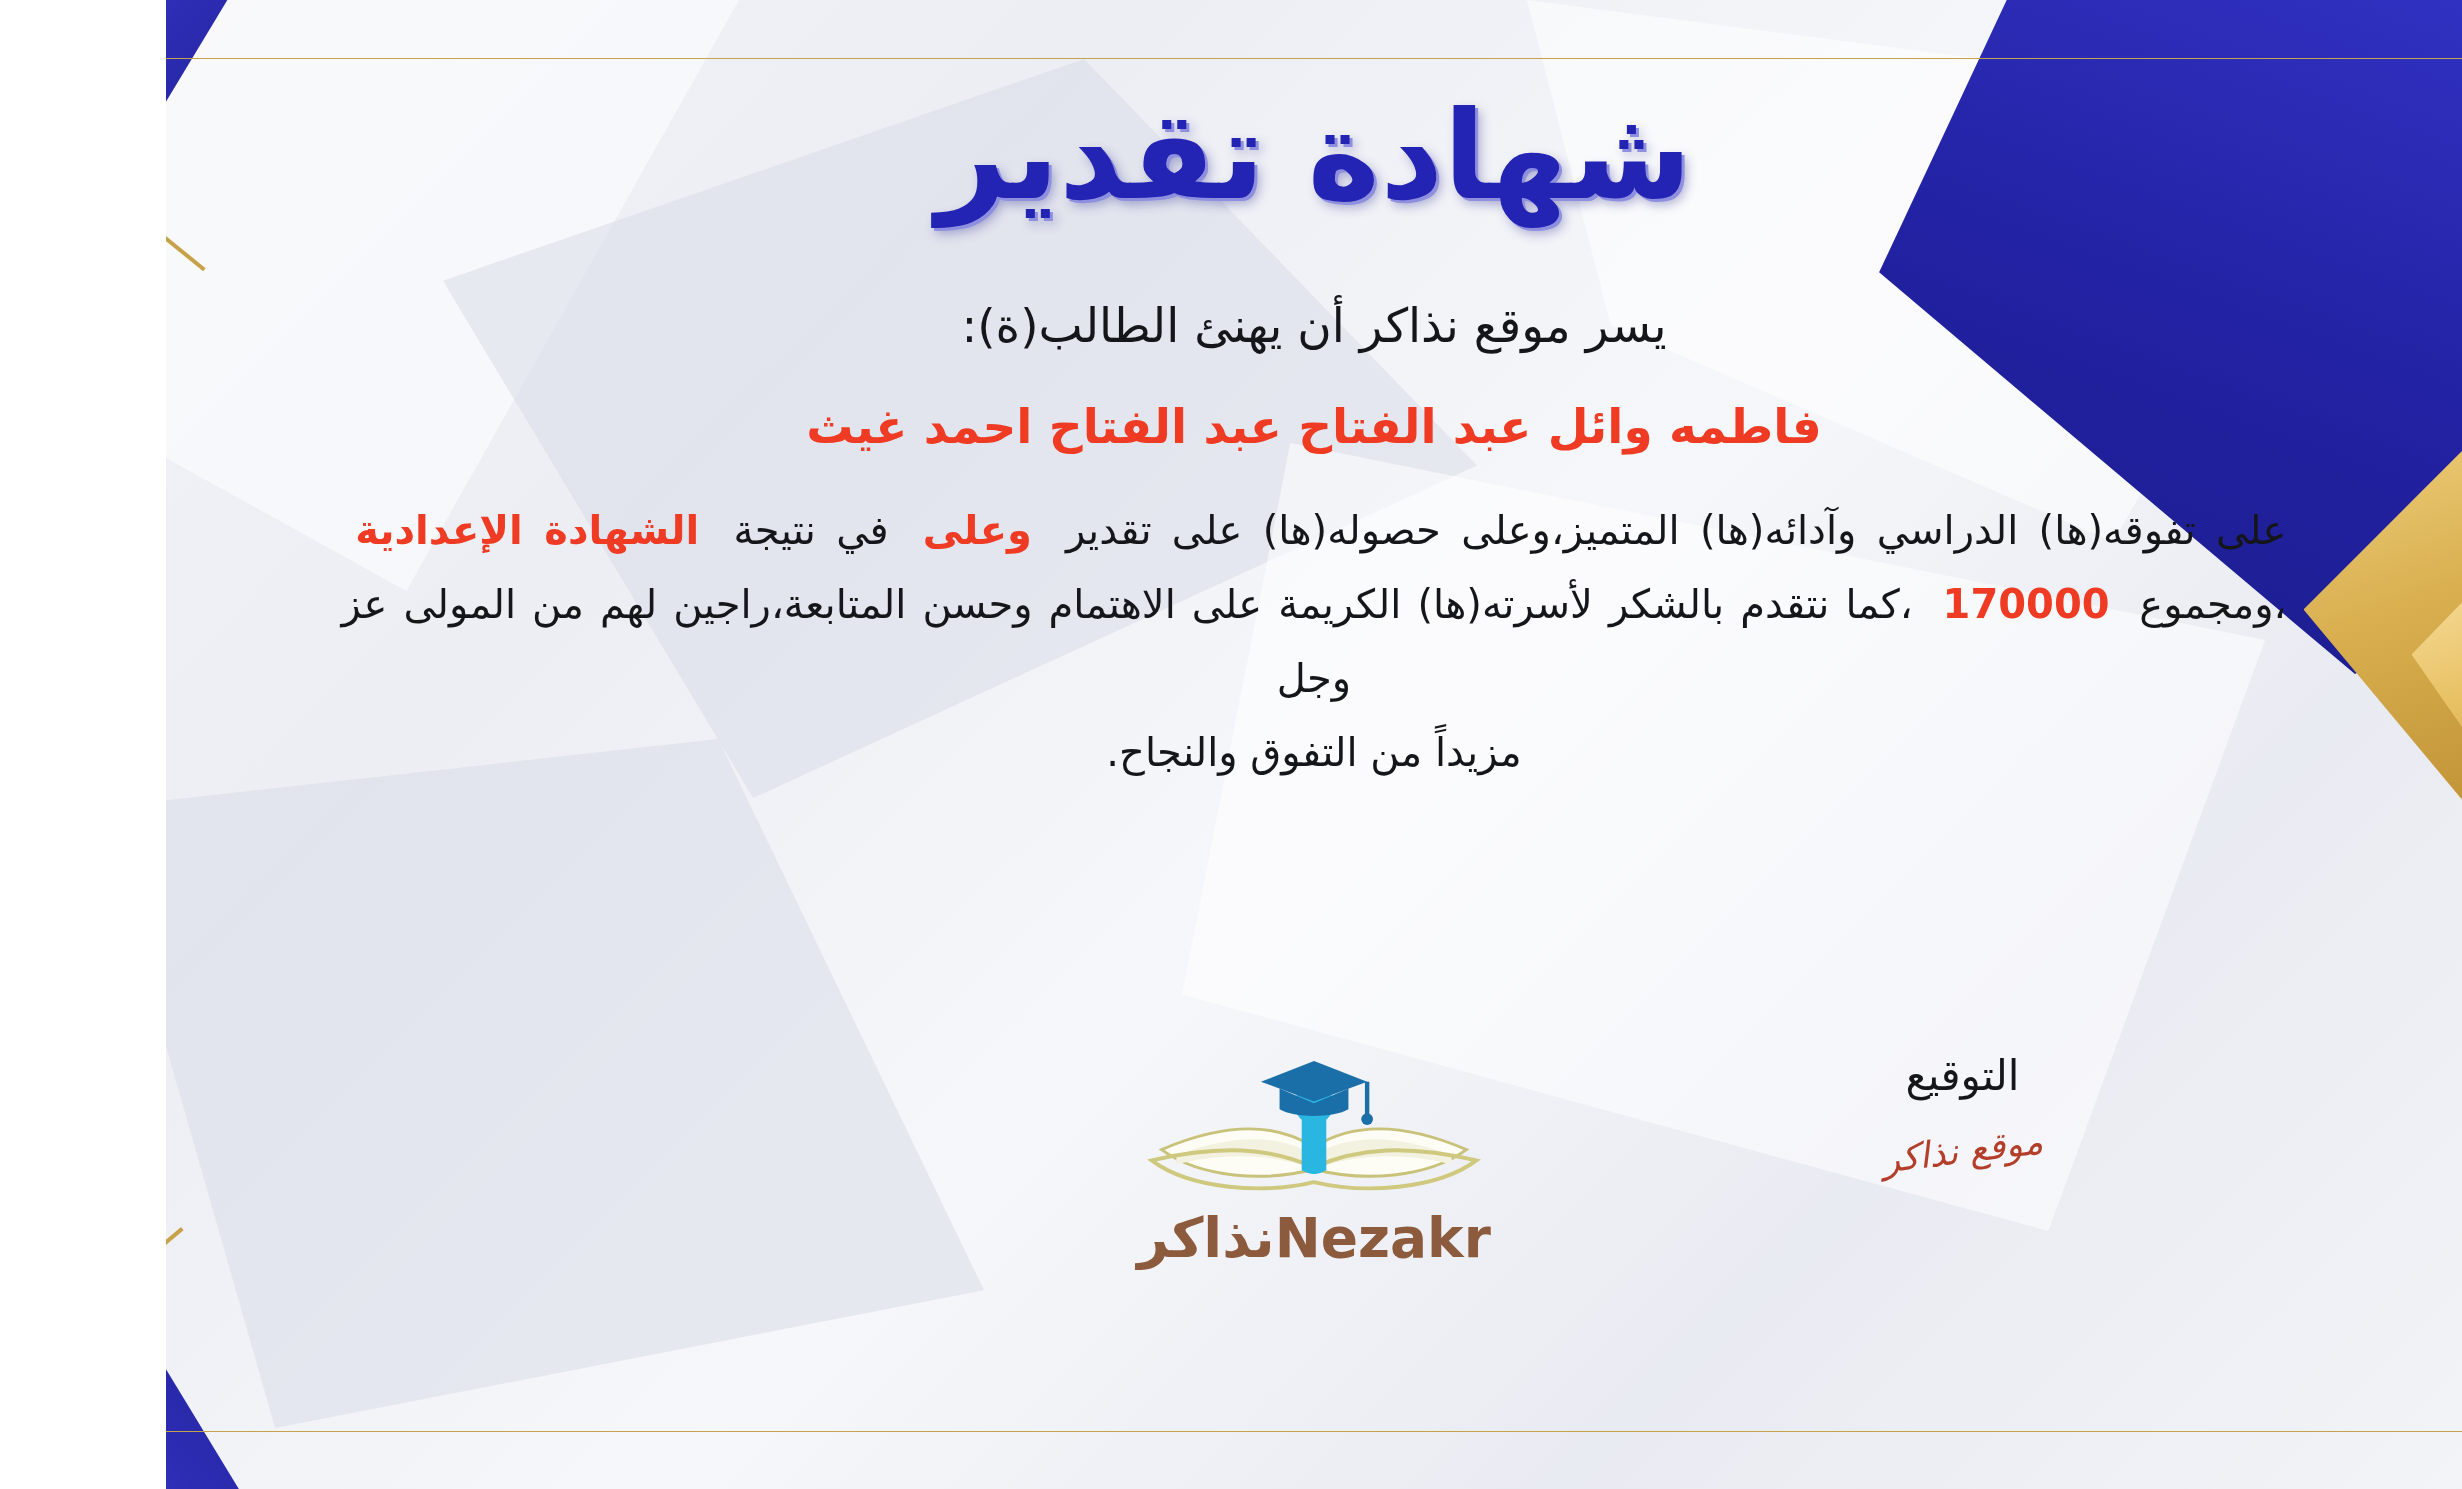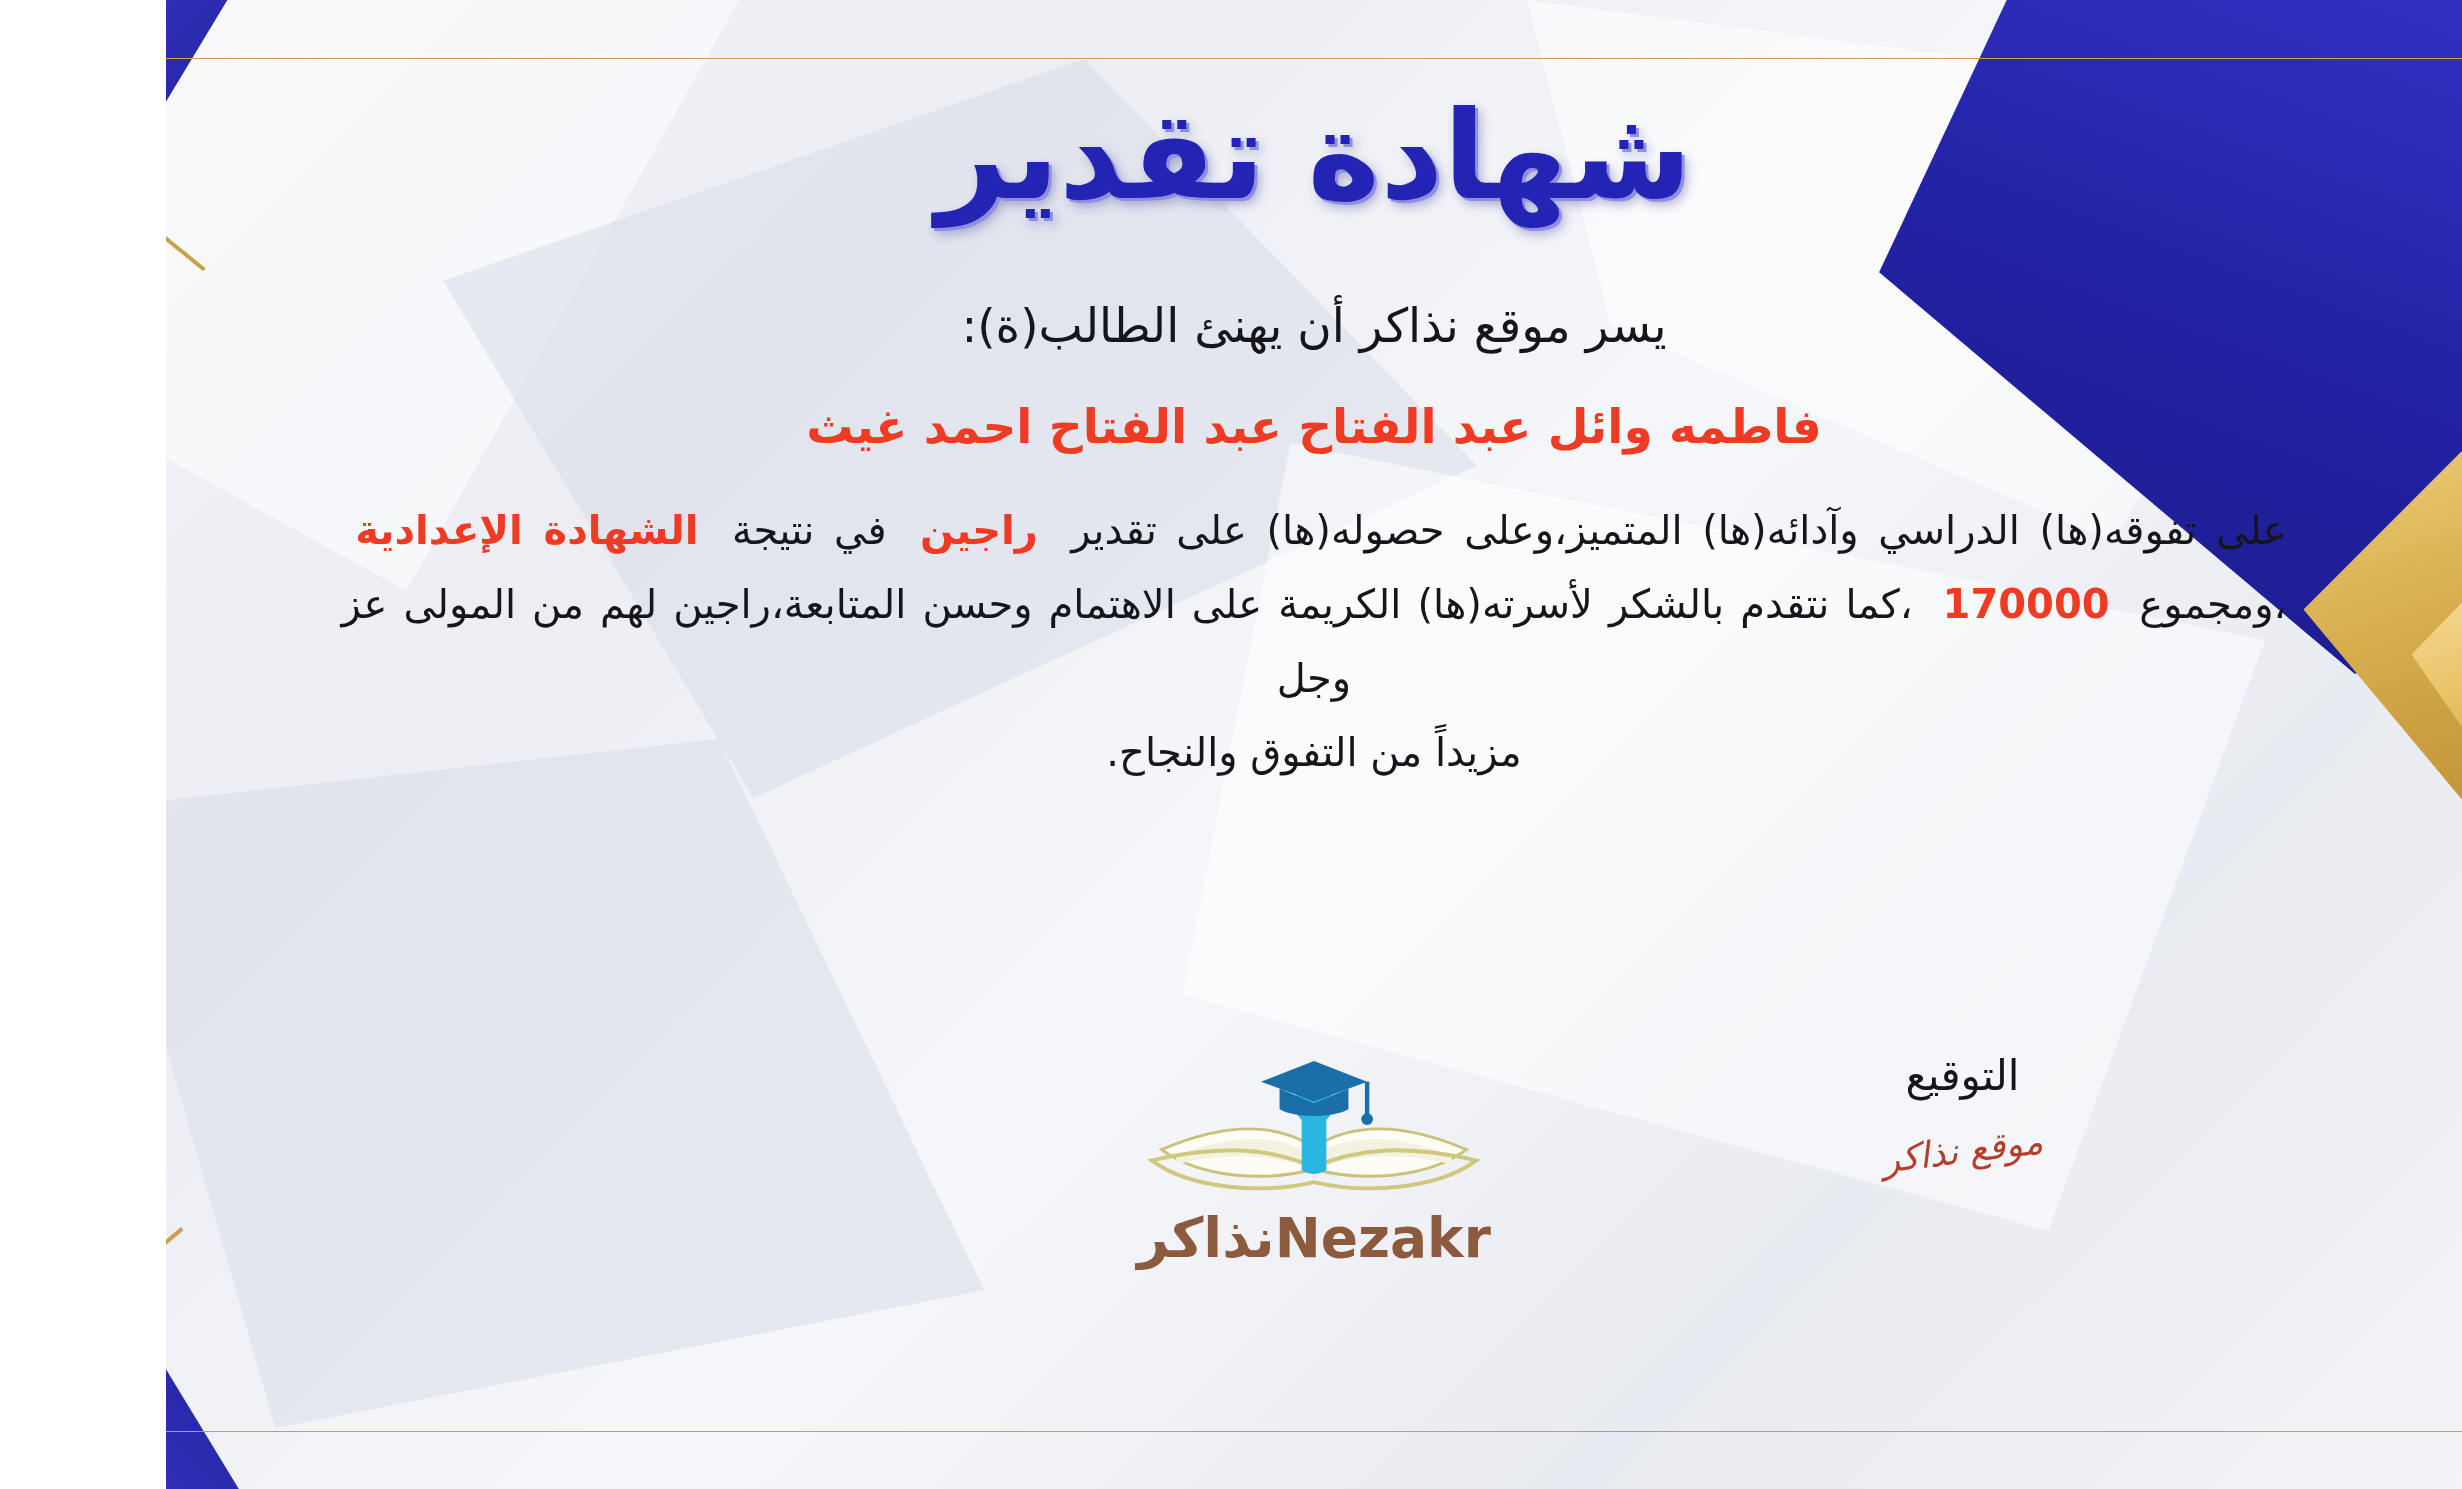--- a/index.html
+++ b/index.html
@@ -292,21 +292,21 @@
   <div class="content">
 
     <div class="title">شهادة تقدير</div>
 
     <div class="greeting">يسر موقع نذاكر أن يهنئ الطالب(ة):</div>
 
     <div class="student-name">فاطمه وائل عبد الفتاح عبد الفتاح احمد غيث</div>
 
     <div class="body-text">
       <span>على تفوقه(ها) الدراسي وآدائه(ها) المتميز،وعلى حصوله(ها) على تقدير</span>
-      <span class="hl">راجين</span>
+      <span class="hl">وعلى</span>
       <span>في نتيجة</span>
       <span class="hl">الشهادة الإعدادية</span>
       <span>،ومجموع</span>
       <span class="hl">170000</span>
       <span>،كما نتقدم بالشكر لأسرته(ها) الكريمة على الاهتمام وحسن المتابعة،راجين لهم من المولى عز وجل</span>
       <span class="last-line">مزيداً من التفوق والنجاح.</span>
     </div>
 
     <div class="footer">
 

